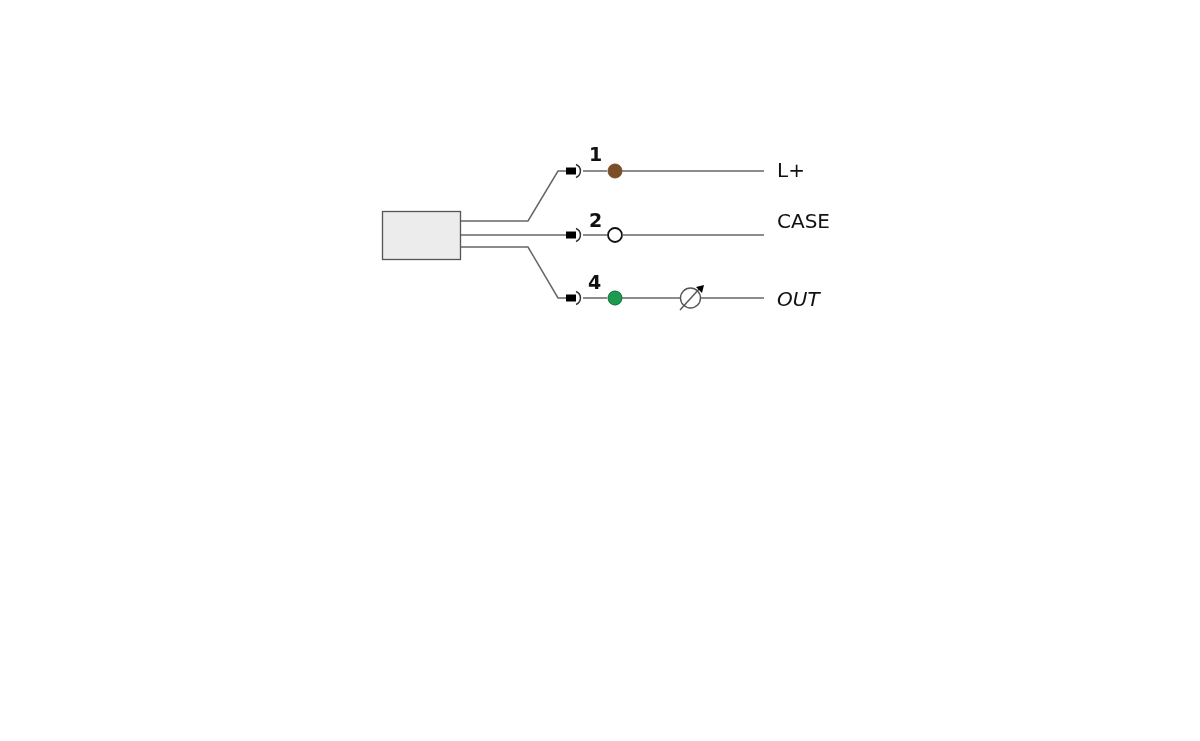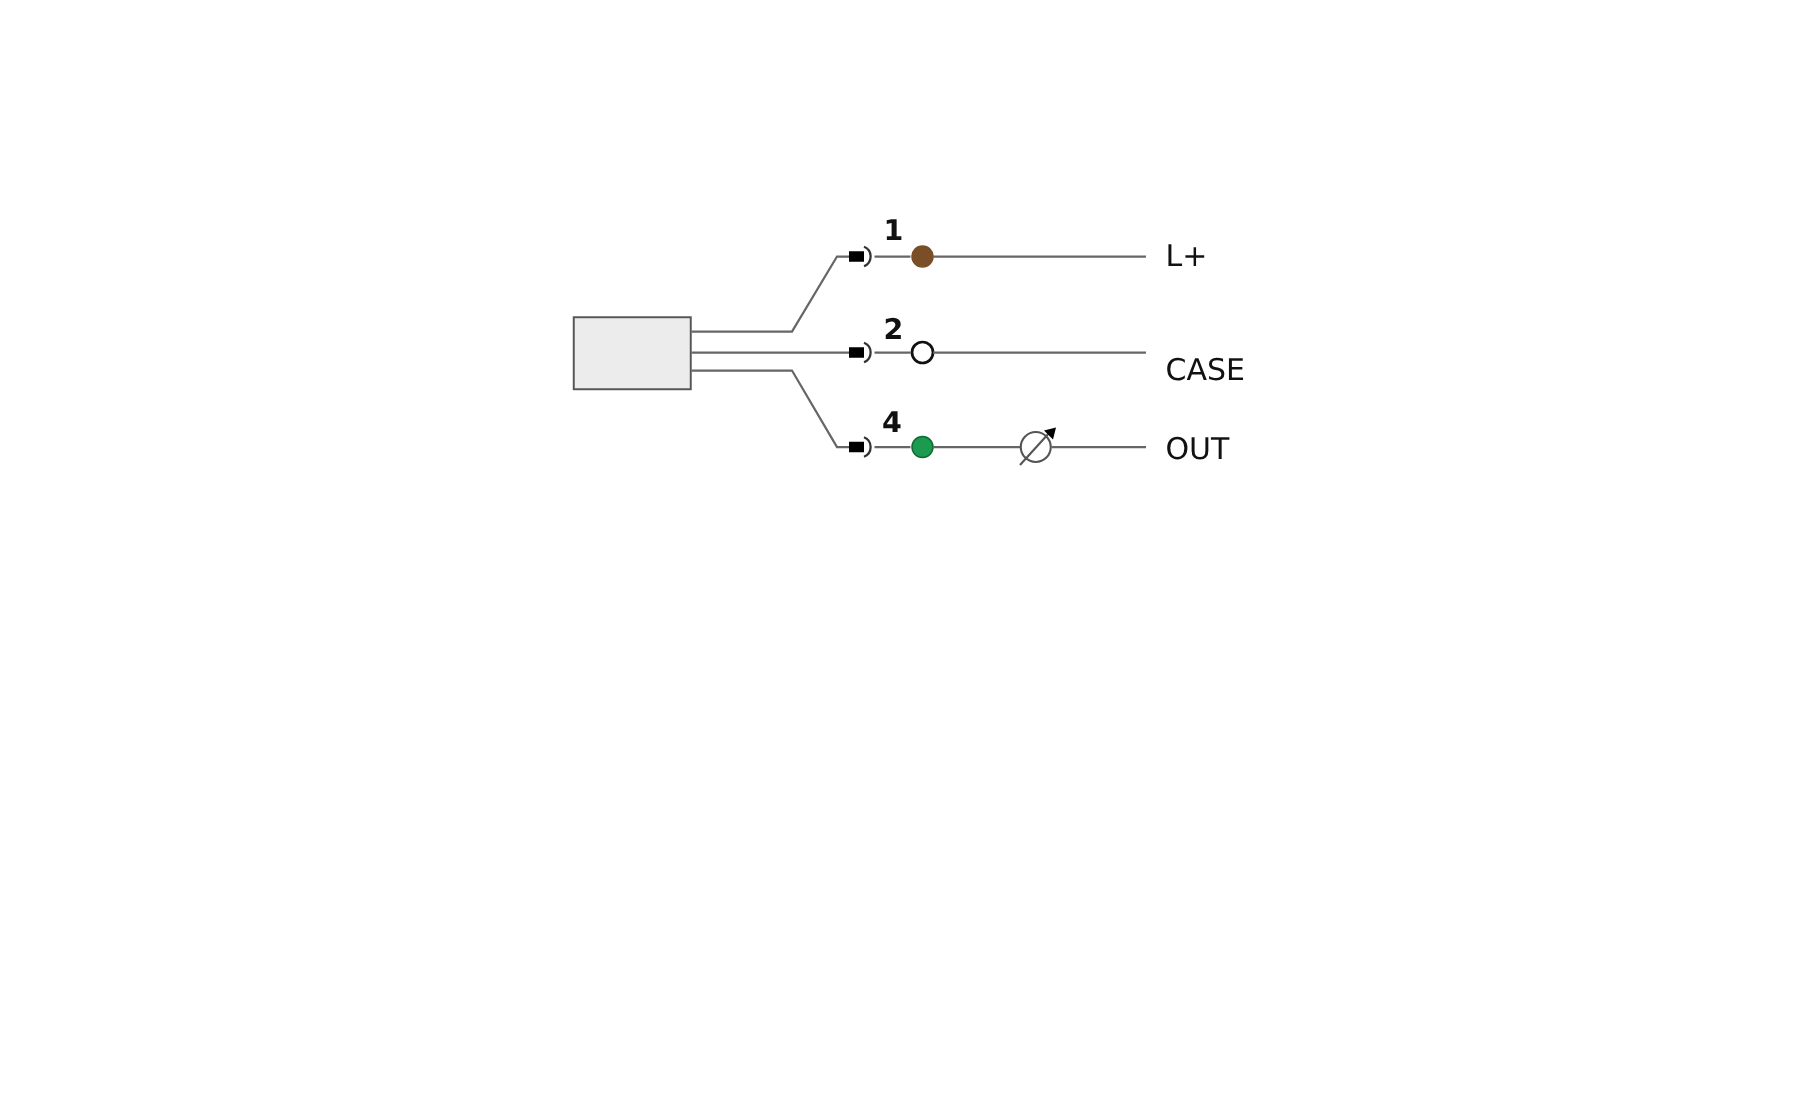--- a/index.html
+++ b/index.html
@@ -53,14 +53,14 @@
     <line x1="680" y1="310" x2="700" y2="288" stroke="#555" stroke-width="1.4"></line>
     <polygon points="704,285 696,287 702,293" fill="#000"></polygon>
   </g>
 </svg>
 
 <span class="pin" style="left:589px; top:145px;">1</span>
 <span class="pin" style="left:589px; top:211px;">2</span>
 <span class="pin" style="left:588px; top:273px;">4</span>
 
 <span class="lbl" style="left:777px; top:160px;">L+</span>
-<span class="lbl" style="left:777px; top:236px;">CASE</span>
-<span class="lbl" style="left:777px; top:289px;">OUT</span>
+<span class="lbl" style="left:777px; top:211px;">CASE</span>
+<span class="lbl" style="left:777px; top:289px;font-style:italic;">OUT</span>
 
 </body></html>

